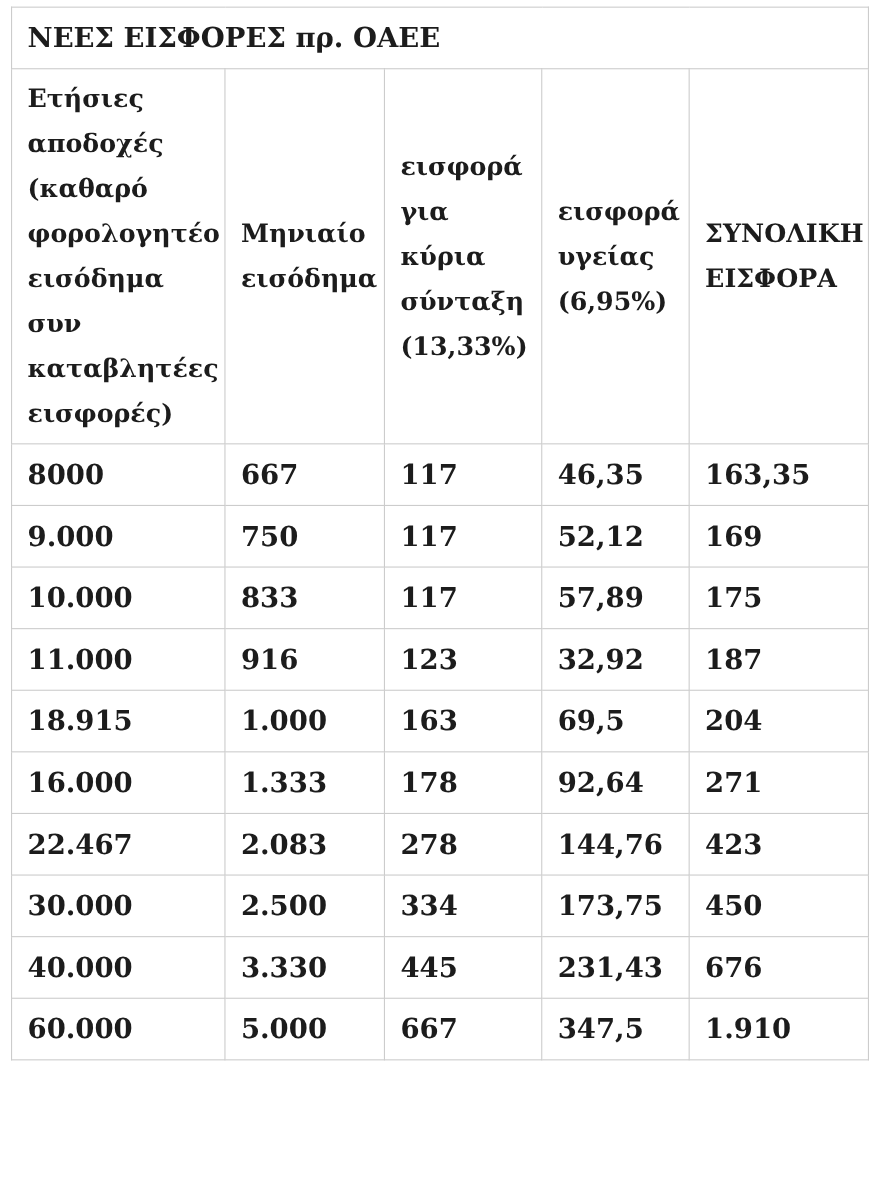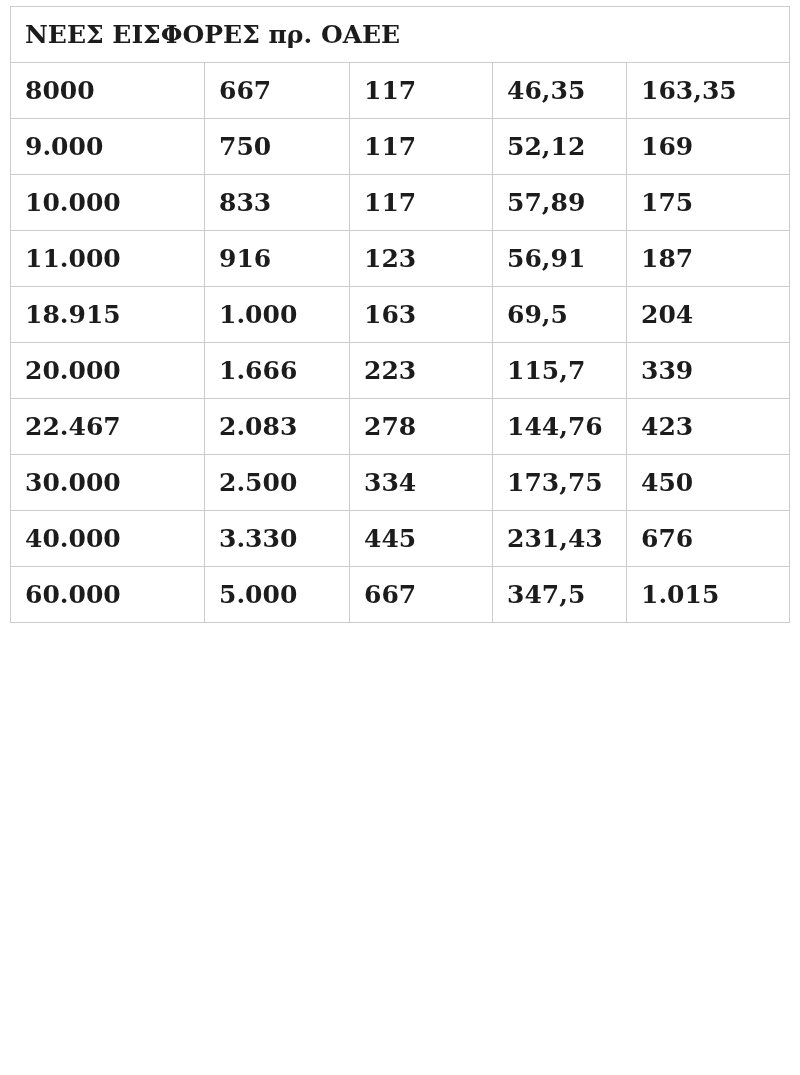--- a/index.html
+++ b/index.html
@@ -62,20 +62,27 @@
       <col style="width:194px">
       <col style="width:145px">
       <col style="width:143px">
       <col style="width:134px">
       <col style="width:163px">
     </colgroup>
     <thead>
       <tr>
         <th class="title-cell" colspan="5">ΝΕΕΣ ΕΙΣΦΟΡΕΣ πρ. ΟΑΕΕ</th>
       </tr>
+      <tr class="header-row" id="header-row">
+          <th>Ετήσιες αποδοχές (καθαρό φορολογητέο εισόδημα συν καταβλητέες εισφορές)</th>
+          <th>Μηνιαίο εισόδημα</th>
+          <th>εισφορά για κύρια σύνταξη (13,33%)</th>
+          <th>εισφορά υγείας (6,95%)</th>
+          <th>ΣΥΝΟΛΙΚΗ ΕΙΣΦΟΡΑ</th>
+        </tr>
     </thead>
     <tbody id="body-rows">
         <tr>
           <td>8000</td>
           <td>667</td>
           <td>117</td>
           <td>46,35</td>
           <td>163,35</td>
         </tr>
         <tr>
@@ -89,36 +96,36 @@
           <td>10.000</td>
           <td>833</td>
           <td>117</td>
           <td>57,89</td>
           <td>175</td>
         </tr>
         <tr>
           <td>11.000</td>
           <td>916</td>
           <td>123</td>
-          <td>56,91</td>
+          <td>32,92</td>
           <td>187</td>
         </tr>
         <tr>
           <td>18.915</td>
           <td>1.000</td>
           <td>163</td>
           <td>69,5</td>
           <td>204</td>
         </tr>
         <tr>
-          <td>20.000</td>
-          <td>1.666</td>
-          <td>223</td>
-          <td>115,7</td>
-          <td>339</td>
+          <td>16.000</td>
+          <td>1.333</td>
+          <td>178</td>
+          <td>92,64</td>
+          <td>271</td>
         </tr>
         <tr>
           <td>22.467</td>
           <td>2.083</td>
           <td>278</td>
           <td>144,76</td>
           <td>423</td>
         </tr>
         <tr>
           <td>30.000</td>
@@ -132,17 +139,17 @@
           <td>3.330</td>
           <td>445</td>
           <td>231,43</td>
           <td>676</td>
         </tr>
         <tr>
           <td>60.000</td>
           <td>5.000</td>
           <td>667</td>
           <td>347,5</td>
-          <td>1.015</td>
+          <td>1.910</td>
         </tr>
       </tbody>
   </table>
 </div>
 
 </body></html>

